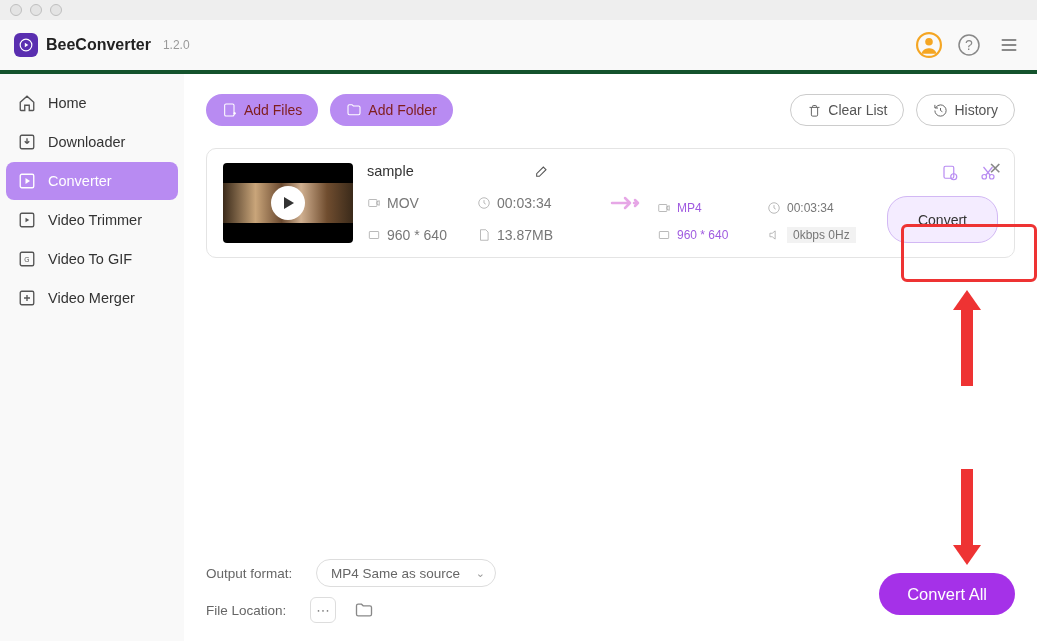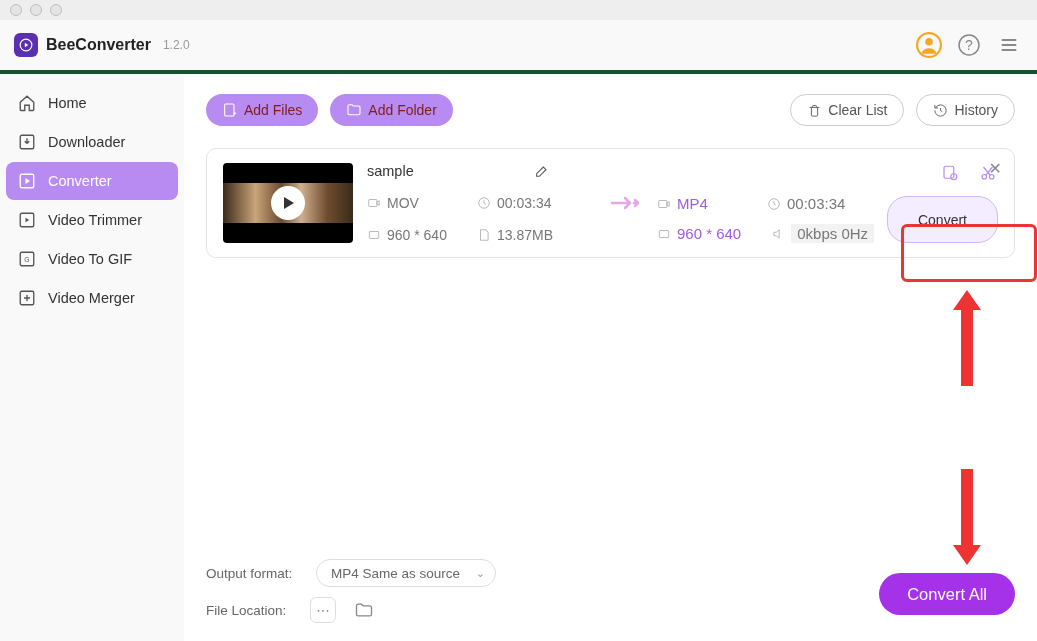--- a/index.html
+++ b/index.html
@@ -34,21 +34,21 @@
 .play-tri { width: 0; height: 0; border-left: 10px solid #333; border-top: 6px solid transparent; border-bottom: 6px solid transparent; margin-left: 3px; }
 
 .info { margin-left: 14px; flex: 0 0 230px; display: flex; flex-direction: column; justify-content: space-between; }
 .fname-row { display: flex; align-items: center; gap: 120px; }
 .fname { font-size: 14.5px; color: #333; }
 .meta-row { display: flex; align-items: center; gap: 30px; color: #777; font-size: 14px; margin-top: 8px; }
 .meta-item { display: flex; align-items: center; gap: 6px; min-width: 80px; }
 
 .arrow-sep { display: flex; align-items: center; justify-content: center; width: 60px; }
 .out-info { flex: 0 0 230px; display: flex; flex-direction: column; justify-content: flex-end; gap: 12px; }
-.out-row { display: flex; align-items: center; gap: 30px; font-size: 15px; }
+.out-row { display: flex; align-items: center; gap: 30px; font-size: 12px; }
 .out-row .purple { color: #a05be0; }
 .out-row .grey { color: #777; }
 
 .right-col { display: flex; flex-direction: column; align-items: flex-end; justify-content: space-between; flex: 1; }
 .mini-icons { display: flex; gap: 18px; }
 .mini-ic { width: 20px; height: 20px; cursor: pointer; display: flex; align-items: center; justify-content: center; }
 .convert-btn { background: #f4ecff; border: 1px solid #d2b8f4; color: #333; border-radius: 20px; height: 47px; padding: 0 30px; font-size: 14px; cursor: pointer; }
 .close-x { position: absolute; top: 10px; right: 12px; color: #888; cursor: pointer; font-size: 16px; }
 
 .red-box { position: absolute; border: 3px solid #e33; border-radius: 6px; pointer-events: none; }

